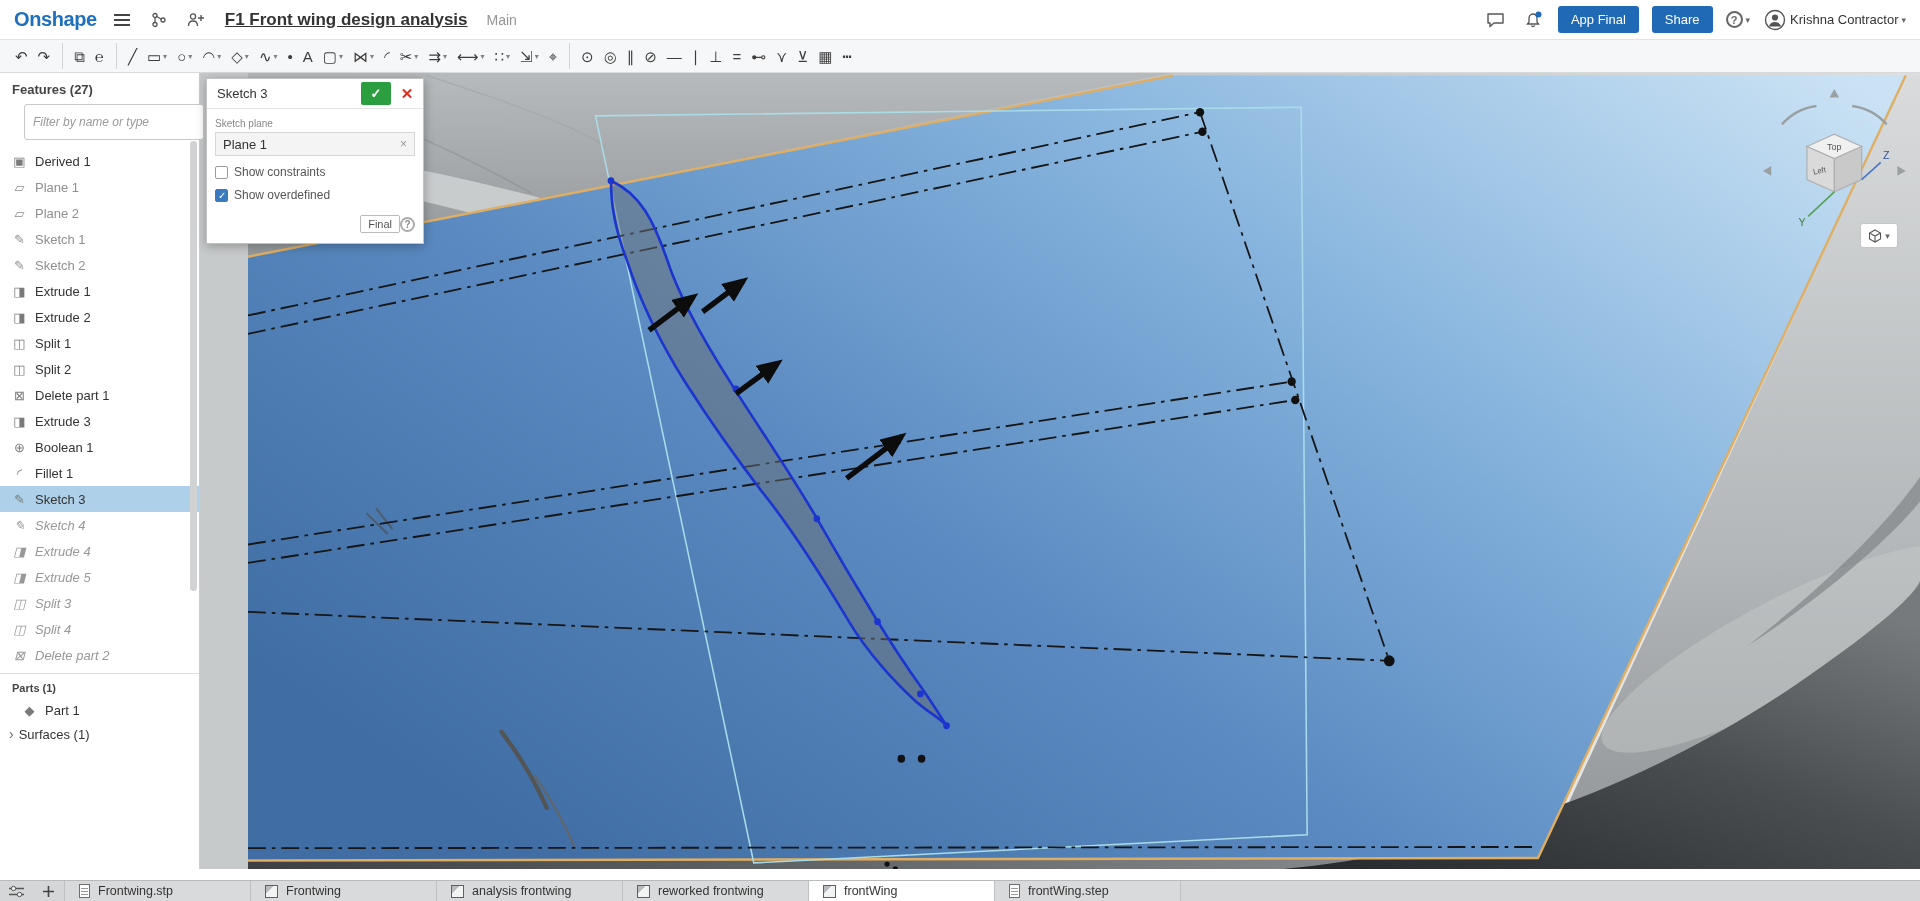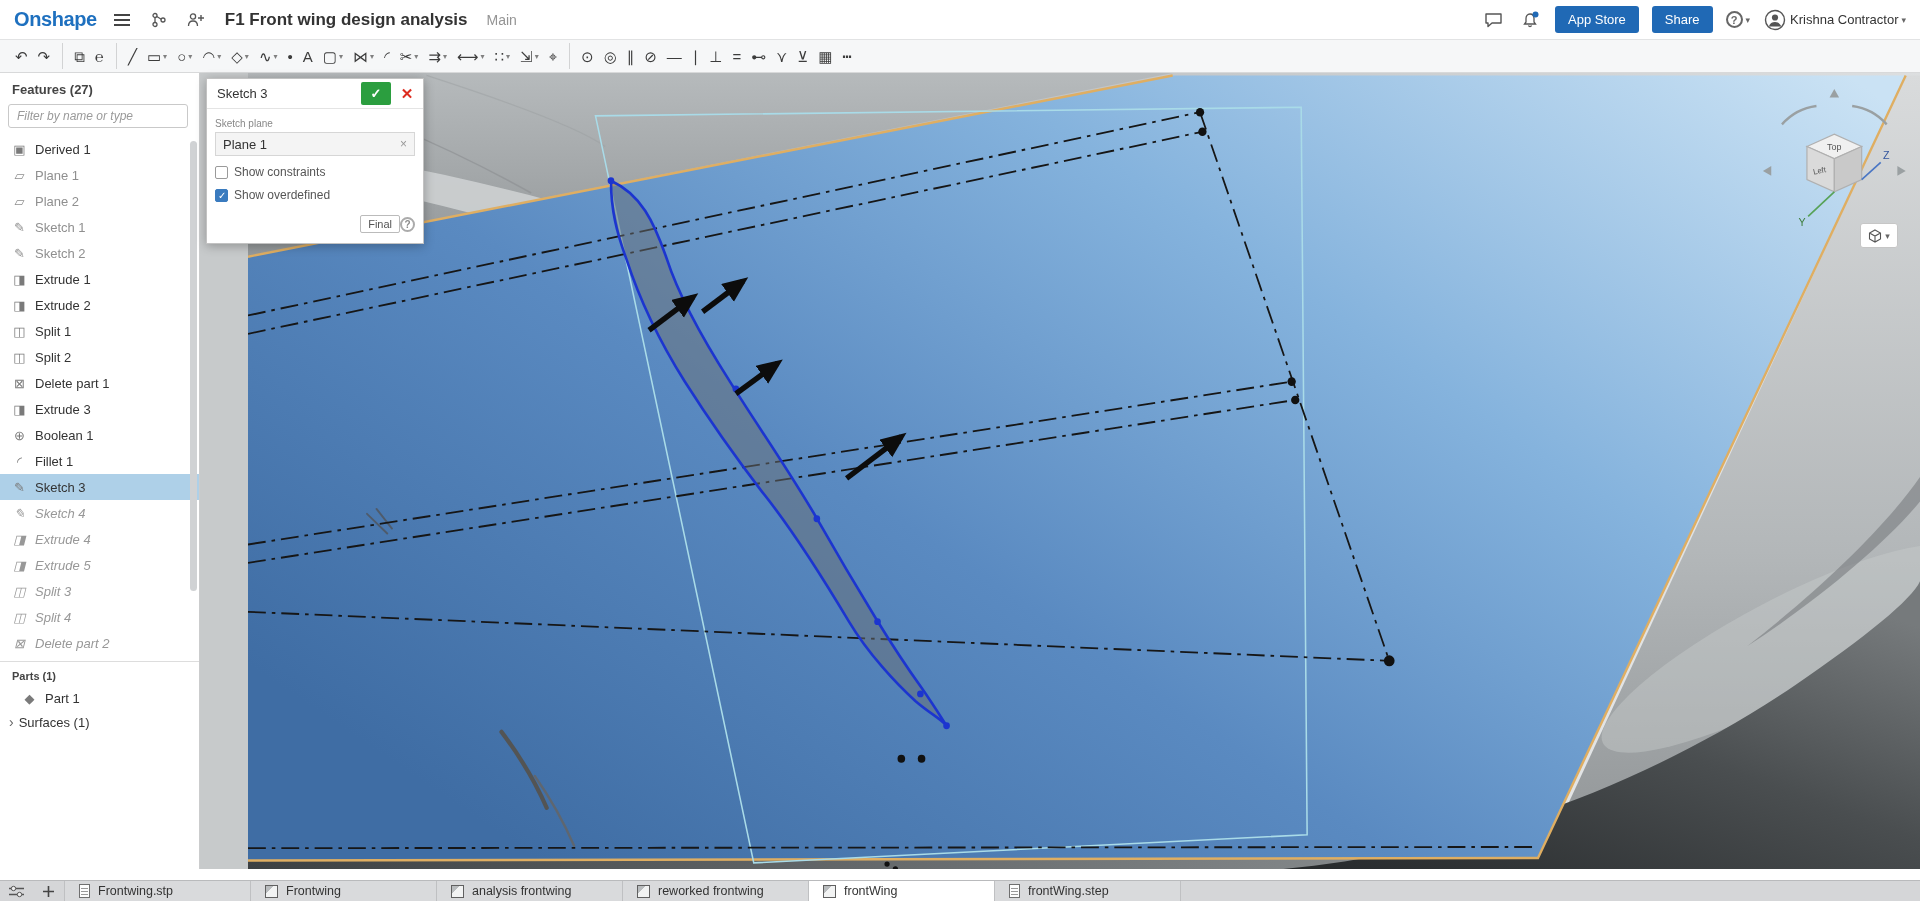--- a/index.html
+++ b/index.html
@@ -4,21 +4,21 @@
 <style>
   * { box-sizing: border-box; margin: 0; padding: 0; }
   html,body { width:1920px; height:901px; }
   body { position:relative; overflow:hidden; background:#fff; font-family:"Liberation Sans", sans-serif; }
 
   
   .header { position:absolute; top:0; left:0; right:0; height:40px; background:#fff;
             border-bottom:1px solid #e2e3e4; display:flex; align-items:center; padding:0 14px; gap:13px; z-index:30; }
   .logo { font-size:20px; font-weight:bold; color:#1e70bf; letter-spacing:-0.4px; cursor:pointer; }
   .hd-icon { width:24px; height:24px; display:flex; align-items:center; justify-content:center; cursor:pointer; }
-  .doc-title { font-size:17px; font-weight:bold; color:#333; margin-left:4px; white-space:nowrap; }
+  .doc-title { font-size:17px; font-weight:bold; color:#333; margin-left:4px; white-space:nowrap;text-decoration:underline; }
   .doc-workspace { font-size:14px; color:#949494; margin-left:6px; }
   .hd-spacer { flex:1; }
   .btn-primary { background:#2069b5; color:#fff; font-size:13px; padding:6px 13px; border-radius:3px; cursor:pointer; white-space:nowrap; }
   .help-wrap, .user-wrap { display:flex; align-items:center; gap:3px; cursor:pointer; }
   .help-circle { width:17px; height:17px; border:2px solid #666; border-radius:50%; color:#666; font-size:11px;
                  font-weight:bold; display:flex; align-items:center; justify-content:center; }
   .caret { font-size:9px; color:#666; }
   .user-name { font-size:13px; color:#333; white-space:nowrap; }
 
   
@@ -26,21 +26,21 @@
              border-bottom:1px solid #d8d9da; display:flex; align-items:center; padding:0 10px; z-index:25; }
   .tb-item { display:flex; align-items:center; height:26px; padding:0 5px; border-radius:2px; cursor:pointer; color:#3c3c3c; }
   .tb-item.sep { border-left:1px solid #d2d3d4; margin-left:7px; padding-left:11px; border-radius:0; }
   .tb-glyph { font-size:15px; line-height:1; }
   .tb-caret { font-size:8px; color:#808080; margin-left:2px; }
 
   
   .features-panel { position:absolute; top:73px; left:0; width:200px; bottom:32px; background:#fff;
                     border-right:1px solid #cbcccd; z-index:20; }
   .fp-title { font-size:13px; font-weight:bold; color:#444; padding:9px 12px 7px; }
-  .fp-filter { display:block; margin:0 8px 8px; width:180px; height:24px; border:1px solid #c9c9c9; border-radius:3px;
+  .fp-filter { display:block; margin:0 24px 8px; width:180px; height:36px; border:1px solid #c9c9c9; border-radius:3px;
                font-size:12px; padding:0 8px; color:#444; font-family:inherit; }
   .fp-filter::placeholder { font-style:italic; color:#9a9a9a; }
   .feat-row { height:26px; display:flex; align-items:center; gap:8px; padding:0 12px; font-size:13px; color:#333; cursor:pointer; }
   .feat-icon { font-size:13px; color:#7a7a7a; width:15px; text-align:center; flex:0 0 auto; }
   .feat-row.dimmed, .feat-row.dimmed .feat-icon { color:#8f8f8f; }
   .feat-row.suppressed, .feat-row.suppressed .feat-icon { color:#989898; font-style:italic; }
   .feat-row.selected { background:#aed0e8; }
   .fp-divider { border-top:1px solid #ddd; margin-top:5px; }
   .fp-sub-title { font-size:11px; font-weight:bold; color:#444; padding:8px 12px 4px; }
   .part-row { height:24px; display:flex; align-items:center; gap:8px; padding:0 12px 0 22px; font-size:13px; color:#333; cursor:pointer; }
@@ -126,21 +126,21 @@
         <path d="M2,2 H17 V11 H8 L4,14.5 V11 H2 Z" fill="none" stroke="#555" stroke-width="1.4" stroke-linejoin="round"></path>
       </svg>
   </span>
   <span class="hd-icon">
     <svg width="18" height="17">
         <path d="M9,3 C6.3,3 5,5 5,7.5 V11 L3.5,13 H14.5 L13,11 V7.5 C13,5 11.7,3 9,3 Z" fill="none" stroke="#555" stroke-width="1.3"></path>
         <path d="M7.4,14.5 A1.8,1.8 0 0 0 10.6,14.5" stroke="#555" stroke-width="1.3" fill="none"></path>
         <circle cx="14.5" cy="3.5" r="3" fill="#2069b5"></circle>
       </svg>
   </span>
-  <span class="btn-primary">App Store</span>
+  <span class="btn-primary">App Final</span>
   <span class="btn-primary">Share</span>
   <span class="help-wrap">
     <span class="help-circle">?</span>
     <span class="caret">▾</span>
   </span>
   <span class="user-wrap">
     <span class="hd-icon">
       <svg width="22" height="22">
           <circle cx="11" cy="11" r="9.5" fill="none" stroke="#555" stroke-width="1.4"></circle>
           <circle cx="11" cy="8.5" r="3.1" fill="#555"></circle>

